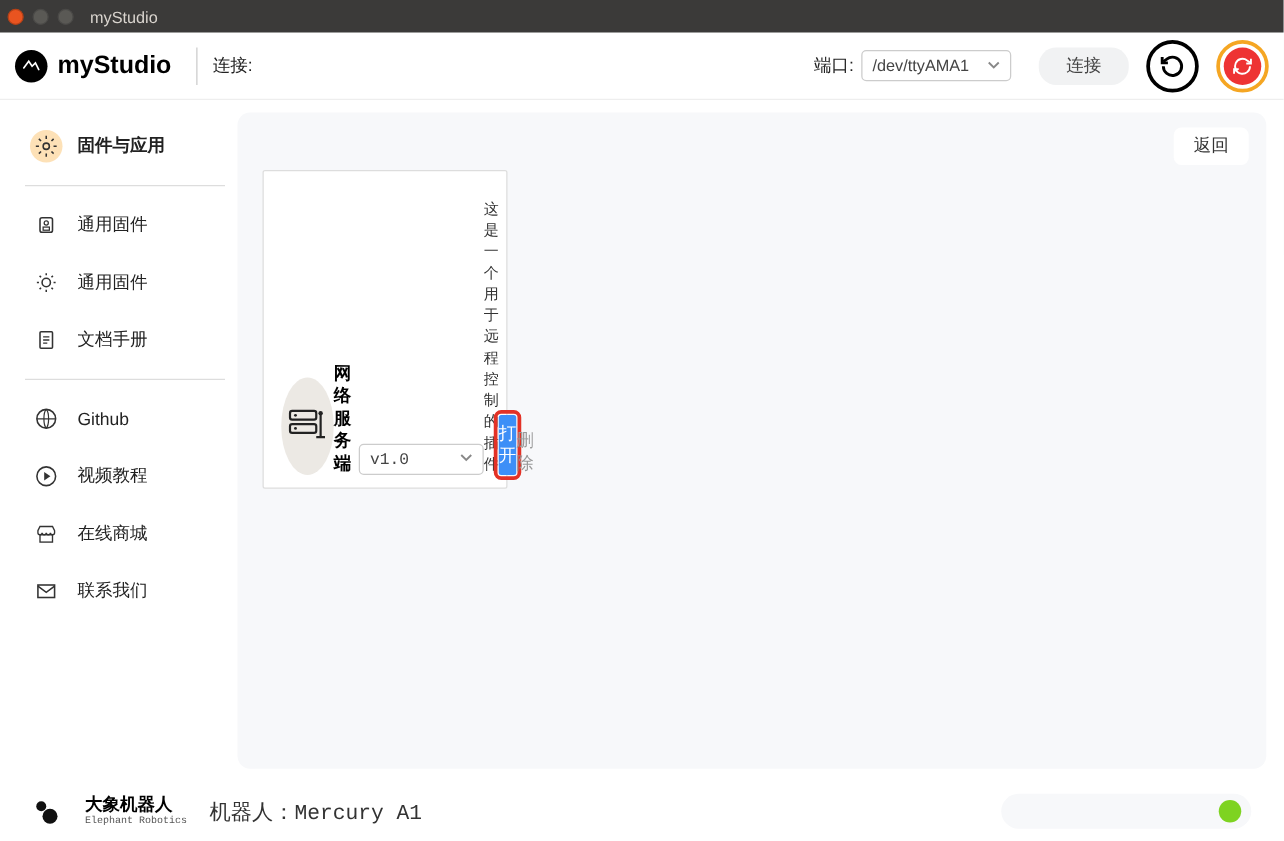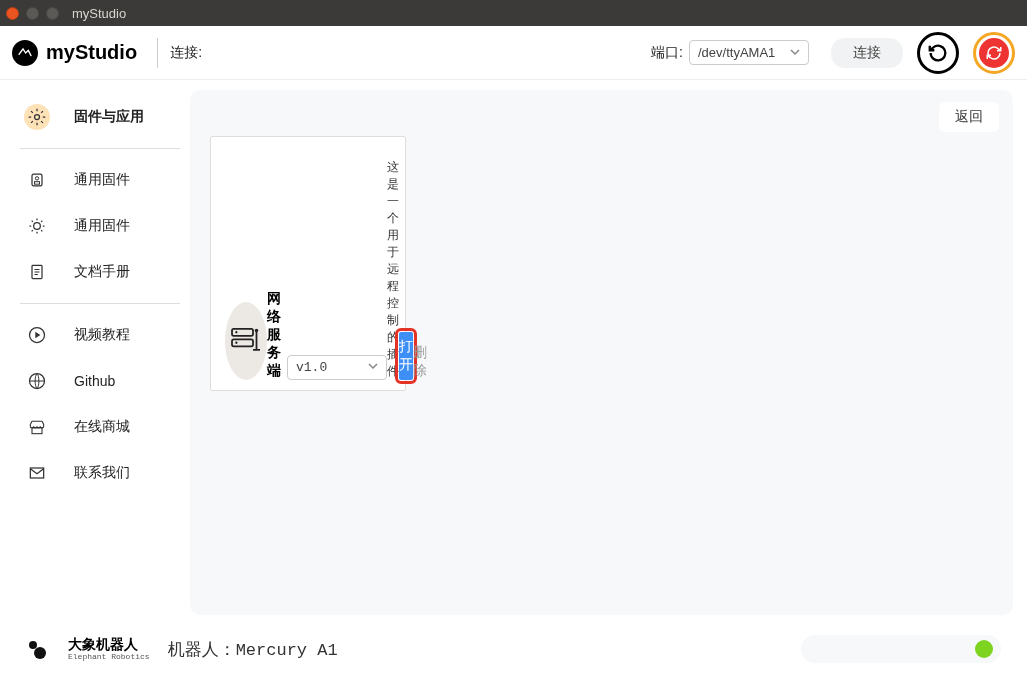--- a/index.html
+++ b/index.html
@@ -25,21 +25,21 @@
 
 .connect-btn { margin-left: 22px; background:#f1f2f3; border-radius: 14px; padding: 6px 22px; font-size: 14px; color:#444; cursor:pointer; }
 
 .round-btn { width: 42px; height: 42px; border-radius:50%; border:3px solid #000; display:flex; align-items:center; justify-content:center; margin-left: 14px; background:#fff; cursor:pointer;}
 .round-btn.orange { border-color:#f5a623; background:#fff; }
 .round-btn.orange .inner-red { width:30px; height:30px; border-radius:50%; background:#e33; display:flex; align-items:center; justify-content:center; }
 
 .main { display:flex; height: calc(673px - 26px - 54px - 48px); }
 
 .sidebar { width: 190px; padding: 14px 10px 0 20px; }
-.side-item { display:flex; align-items:center; gap: 24px; padding: 10px 4px; font-size: 14px; color:#222; cursor:pointer;}
+.side-item { display:flex; align-items:center; gap: 12px; padding: 10px 4px; font-size: 14px; color:#222; cursor:pointer;}
 .side-item .ic { width: 26px; height: 26px; display:flex; align-items:center; justify-content:center; }
 .side-item.active { font-weight: 700; }
 .side-item.active .ic { background:#fde1b7; border-radius:50%; }
 .side-sep { border-top:1px solid #ddd; margin: 8px 0; }
 
 .content { flex:1; background:#f7f8fa; margin: 10px 14px 10px 0; border-radius: 10px; position:relative; padding: 20px; font-family: Liberation Mono, monospace; }
 .back-btn { position:absolute; top: 12px; right: 14px; background:#fff; border-radius:6px; padding: 6px 16px; font-size:14px; color:#333; cursor:pointer; }
 
 .card { width: 196px; background:#fff; border:1px solid #ddd; border-radius: 2px; padding: 14px 14px 10px; margin-top: 26px; display:flex; flex-direction:row; align-items:flex-end;}
 .card-icon { width: 78px; height:78px; border-radius:50%; background:#ece9e4; display:flex; align-items:center; justify-content:center; }
@@ -148,33 +148,33 @@
             <path d="M9 9h6M9 12h6M9 15h4" stroke="#333" stroke-width="1.3"></path>
           </svg>
         </span>
       <span>文档手册</span>
     </div>
     <div class="side-sep"></div>
     <div class="side-item">
       <span class="ic">
           <svg width="20" height="20" viewBox="0 0 24 24">
             <circle cx="12" cy="12" r="9" stroke="#333" stroke-width="1.5" fill="none"></circle>
+            <path d="M3 12h18M12 3c3 3 3 15 0 18M12 3c-3 3-3 15 0 18" stroke="#333" stroke-width="1.2" fill="none"></path>
+          </svg>
+        </span>
+      <span>Github</span>
+    </div>
+    <div class="side-item">
+      <span class="ic">
+          <svg width="20" height="20" viewBox="0 0 24 24">
+            <circle cx="12" cy="12" r="9" stroke="#333" stroke-width="1.5" fill="none"></circle>
             <path d="M10 8l6 4-6 4z" fill="#333"></path>
           </svg>
         </span>
       <span>视频教程</span>
-    </div>
-    <div class="side-item">
-      <span class="ic">
-          <svg width="20" height="20" viewBox="0 0 24 24">
-            <circle cx="12" cy="12" r="9" stroke="#333" stroke-width="1.5" fill="none"></circle>
-            <path d="M3 12h18M12 3c3 3 3 15 0 18M12 3c-3 3-3 15 0 18" stroke="#333" stroke-width="1.2" fill="none"></path>
-          </svg>
-        </span>
-      <span>Github</span>
     </div>
     <div class="side-item">
       <span class="ic">
           <svg width="20" height="20" viewBox="0 0 24 24">
             <path d="M4 9l2-4h12l2 4v2a2 2 0 01-4 0 2 2 0 01-4 0 2 2 0 01-4 0 2 2 0 01-4 0V9z" stroke="#333" stroke-width="1.3" fill="none"></path>
             <rect x="6" y="13" width="12" height="7" stroke="#333" stroke-width="1.3" fill="none"></rect>
           </svg>
         </span>
       <span>在线商城</span>
     </div>

